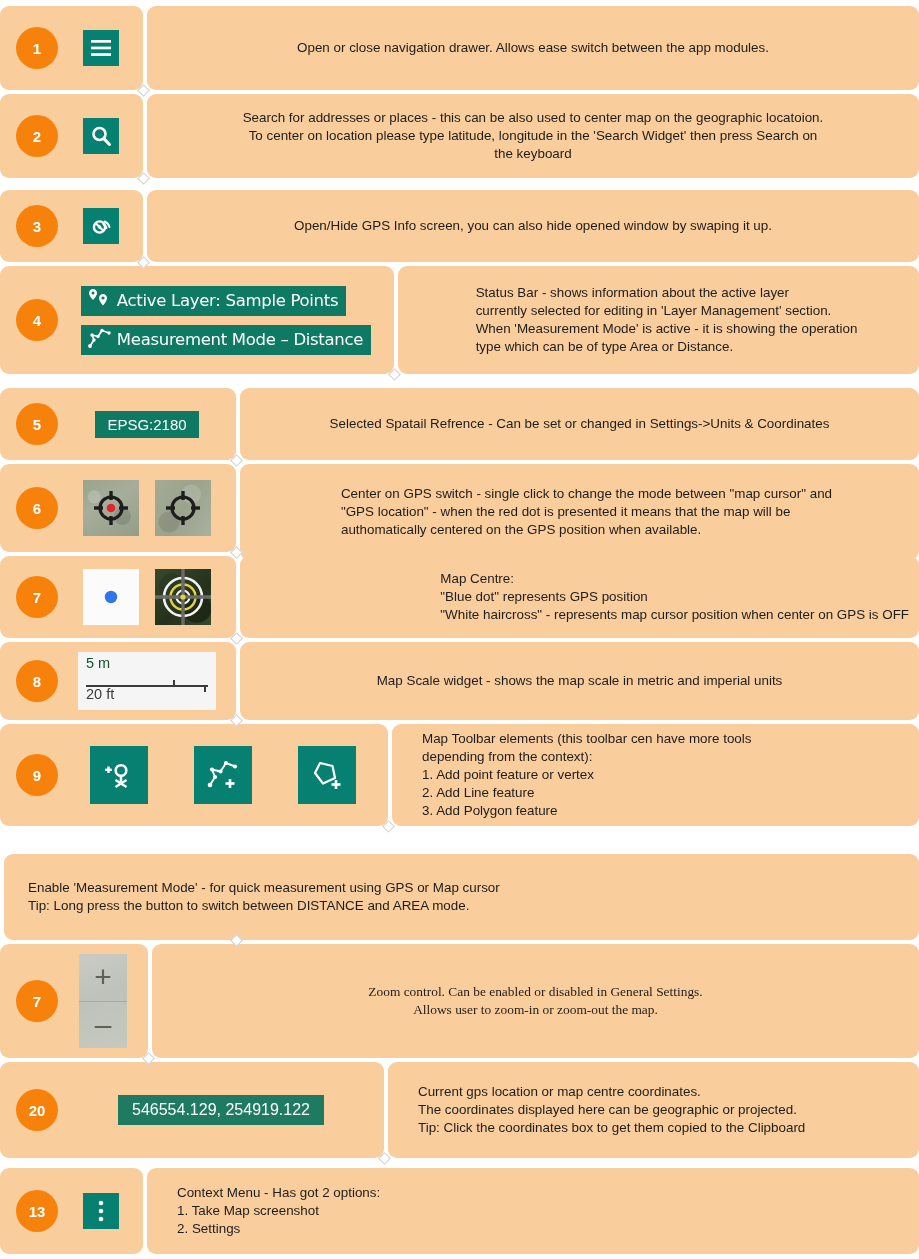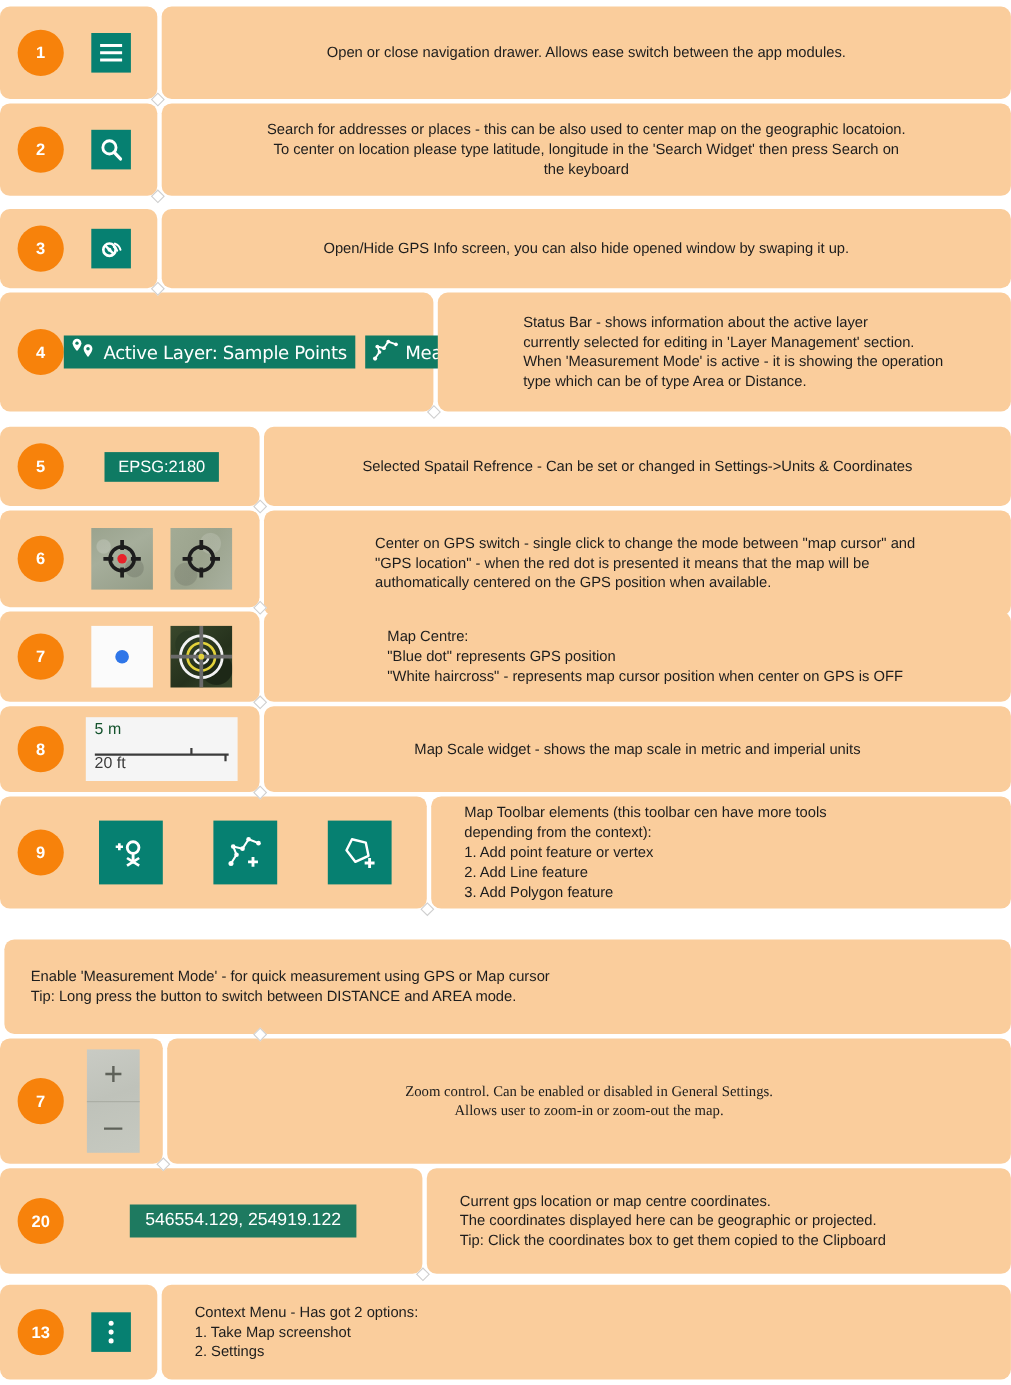--- a/index.html
+++ b/index.html
@@ -83,21 +83,21 @@
   .tealbtn svg { display:block; }
 
   .tealbtn-lg {
     width: 58px; height: 58px;
     background: #068071;
     display: flex; align-items: center; justify-content: center;
     flex: 0 0 auto;
   }
 
   
-  .chips { display: flex; flex-direction: row; gap: 9px; align-items: flex-start; justify-content: flex-end; }
+  .chips { display: flex; flex-direction: column; gap: 9px; align-items: flex-start; justify-content: flex-end; }
   .chip {
     background: #0F7A63;
     color: #ffffff;
     height: 30px;
     display: flex;
     align-items: center;
     padding: 0 8px 0 6px;
     font-size: 16.5px;
     white-space: nowrap;
     font-family: "DejaVu Sans", sans-serif;
@@ -362,21 +362,21 @@
             <circle cx="28" cy="28" r="19" fill="none" stroke="#f2f2f2" stroke-width="2.6"></circle>
             <circle cx="28" cy="28" r="12.5" fill="none" stroke="#e3d23a" stroke-width="2.4"></circle>
             <circle cx="28" cy="28" r="6.5" fill="none" stroke="#f2f2f2" stroke-width="2.2"></circle>
             <line x1="0" y1="28" x2="56" y2="28" stroke="#6a6a6a" stroke-width="3.4"></line>
             <line x1="28" y1="0" x2="28" y2="56" stroke="#6a6a6a" stroke-width="3.4"></line>
             <circle cx="28" cy="28" r="2.6" fill="#e3d23a"></circle>
           </svg>
         </div>
       </div>
     </div>
-    <div class="cell cell-right" style="height:82px;justify-content:center;padding-left:24px;">
+    <div class="cell cell-right" style="height:82px;justify-content:flex-end;padding-left:24px;">
       <div class="desc left">Map Centre:
 "Blue dot" represents GPS position
 "White haircross" - represents map cursor position when center on GPS is OFF</div>
     </div>
   </div>
   <div class="guide" style="left:232px;top:634px;"></div>
 
   <div class="row" style="top:642px;height:78px;">
     <div class="cell cell-left" style="width:236px;height:78px;">
       <div class="badge">8</div>

